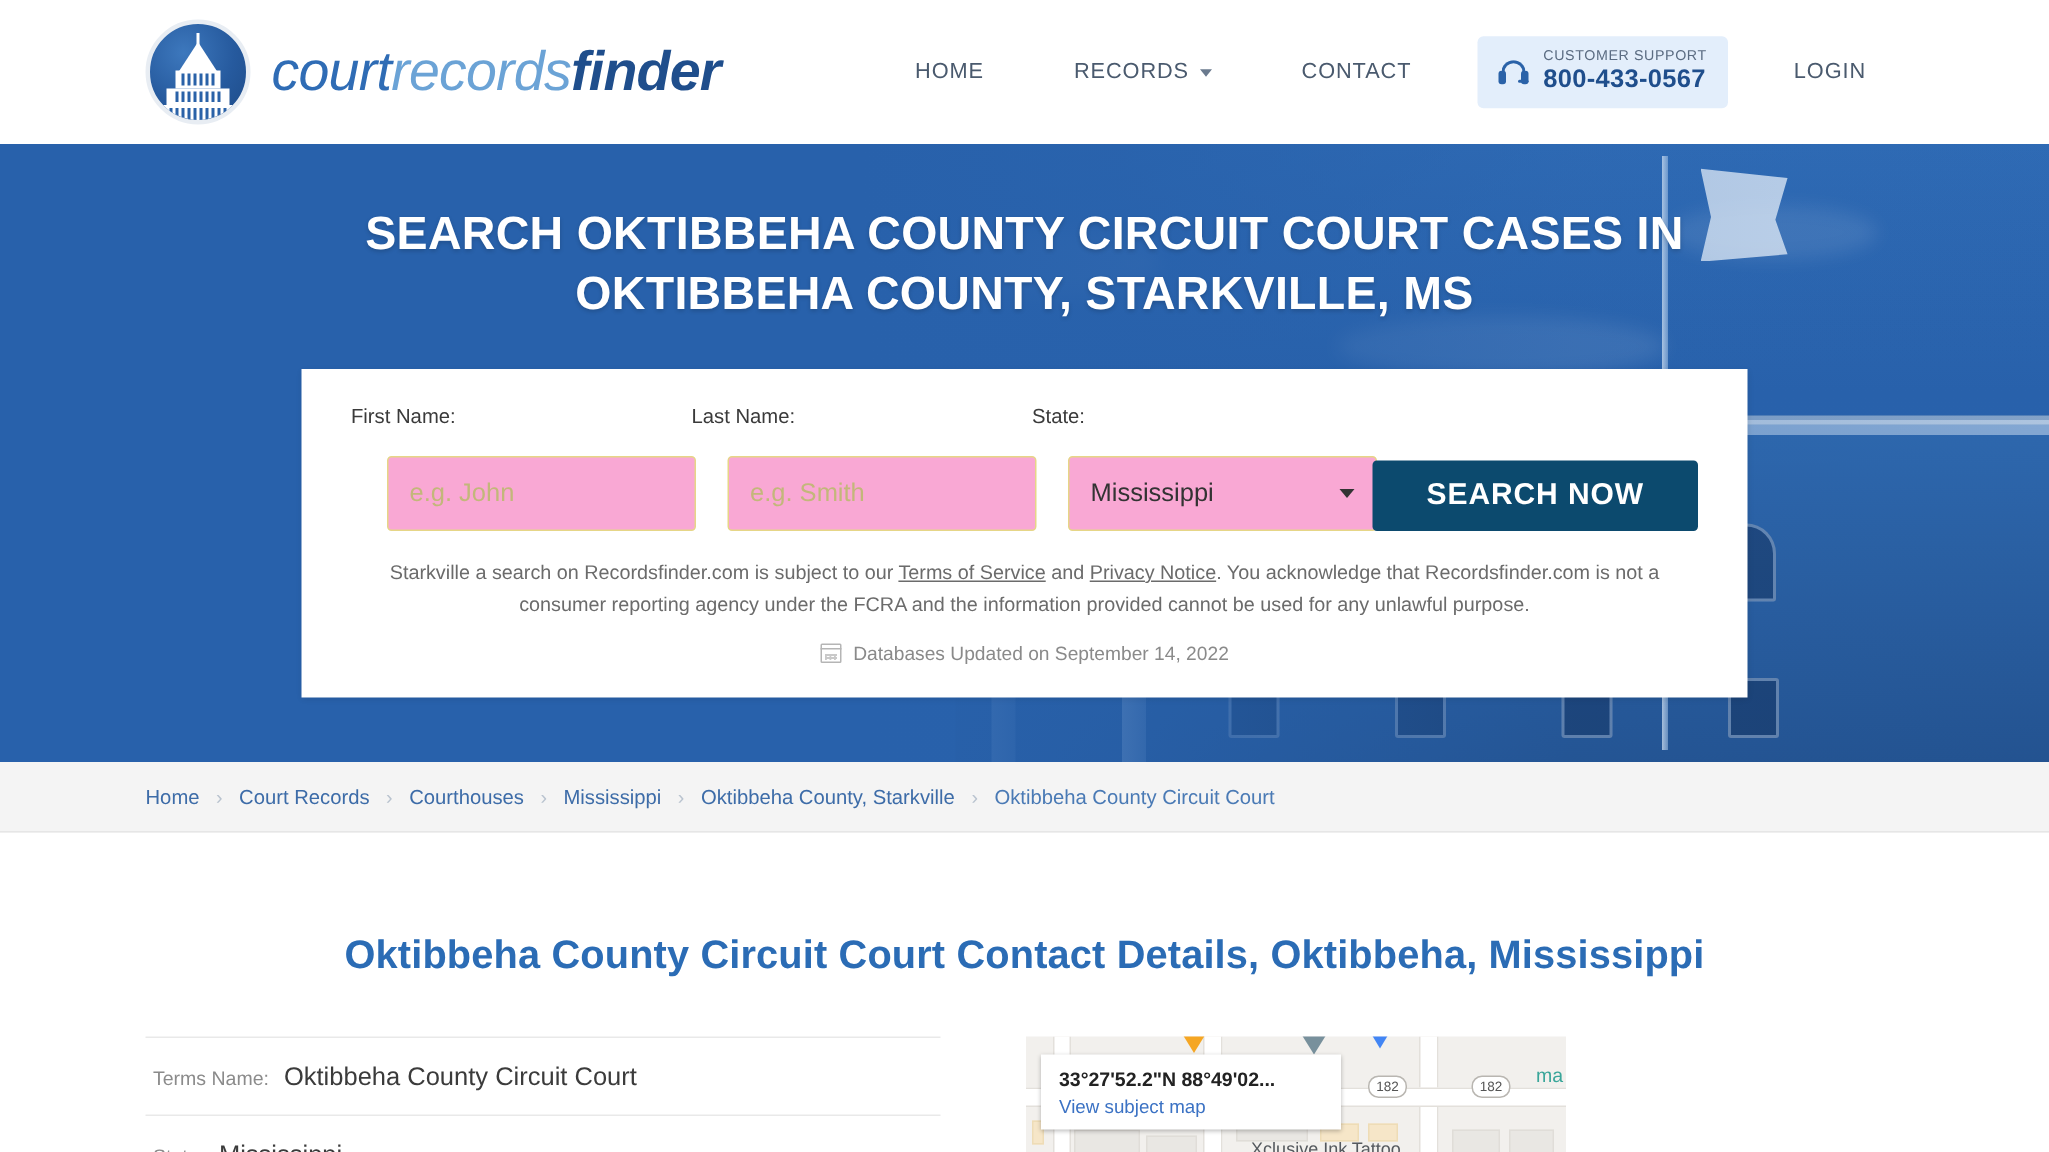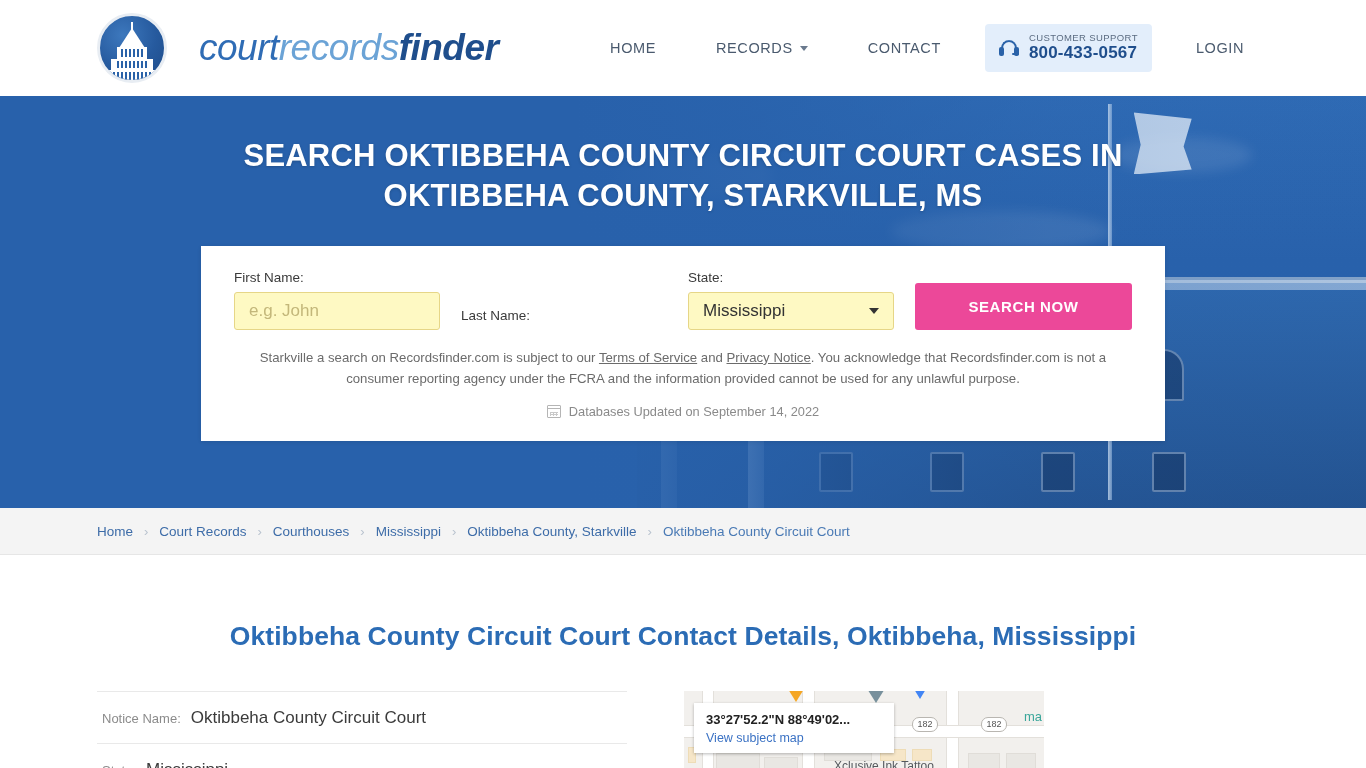--- a/index.html
+++ b/index.html
@@ -16,21 +16,21 @@
     height: 96px;
     background: #ffffff;
     display: flex;
     align-items: center;
     position: relative;
   }
   .logo-wrap {
     display: flex;
     align-items: center;
     margin-left: 97px;
-    gap: 32px;
+    gap: 14px;
   }
   .logo-mark {
     width: 70px; height: 70px;
     border-radius: 50%;
     background: radial-gradient(circle at 35% 30%, #3d78bd 0%, #265a9e 55%, #1d4a86 100%);
     border: 3px solid #e8edf3;
     position: relative;
     overflow: hidden;
     flex: 0 0 auto;
   }
@@ -252,53 +252,54 @@
     display: flex;
     align-items: flex-end;
     gap: 21px;
   }
   .field { flex: 0 0 auto; }
   .field.fname, .field.lname { width: 206px; }
   .field.state { width: 206px; }
   .field-label {
     font-size: 13.5px;
     color: #3a3a3a;
-    margin-bottom: 7px;
+    margin-bottom: 19px;
     display: block;
   }
   .field input, .field .selectbox {
     width: 100%;
-    height: 38px;
-    background: #fef9c3;
+    height: 50px;
+    background: #f9a8d4;
     border: 1px solid #e6d687;
     border-radius: 3px;
     padding: 0 14px;
     font-size: 17px;
     color: #333;
     font-family: "Liberation Sans", sans-serif;
     outline: none;
+    margin-left: 24px;
   }
   .field input::placeholder { color: #c3b77a; }
   .field .selectbox {
     display: flex; align-items: center; justify-content: space-between;
     cursor: pointer;
   }
   .field .selectbox .caret {
     width: 0; height: 0;
     border-left: 5px solid transparent;
     border-right: 5px solid transparent;
     border-top: 6px solid #333;
   }
   .search-btn {
     width: 219px; height: 47px;
-    background: #ec4899;
+    background: #0c4a6e;
     border: none;
     border-radius: 3px;
     color: #ffffff;
-    font-size: 15px;
+    font-size: 20px;
     font-weight: 700;
     letter-spacing: 0.6px;
     cursor: pointer;
     font-family: "Liberation Sans", sans-serif;
   }
   .disclaimer {
     margin-top: 17px;
     text-align: center;
     font-size: 13.2px;
     line-height: 1.62;
@@ -587,20 +588,21 @@
     <h1 class="hero-title">SEARCH OKTIBBEHA COUNTY CIRCUIT COURT CASES IN OKTIBBEHA COUNTY, STARKVILLE, MS</h1>
 
     <div class="search-card">
       <div class="fields">
         <div class="field fname">
           <label class="field-label">First Name:</label>
           <input type="text" placeholder="e.g. John" style="">
         </div>
         <div class="field lname">
           <label class="field-label">Last Name:</label>
+          <input type="text" placeholder="e.g. Smith" style="">
         </div>
         <div class="field state">
           <label class="field-label">State:</label>
           <div class="selectbox">
             <span>Mississippi</span>
             <i class="caret"></i>
           </div>
         </div>
         <button class="search-btn">SEARCH NOW</button>
       </div>
@@ -632,21 +634,21 @@
     <span class="crumb current">Oktibbeha County Circuit Court</span>
   </nav>
 </div>
 
 <div class="main">
   <h2 class="page-h1">Oktibbeha County Circuit Court Contact Details, Oktibbeha, Mississippi</h2>
 
   <div class="content">
     <div class="details">
       <div class="det-row">
-        <span class="det-key">Notice Name:</span>
+        <span class="det-key">Terms Name:</span>
         <span class="det-val">Oktibbeha County Circuit Court</span>
       </div>
       <div class="det-row">
         <span class="det-key">State:</span>
         <span class="det-val">Mississippi</span>
       </div>
     </div>
 
     <div class="map-col">
       <div class="map">

